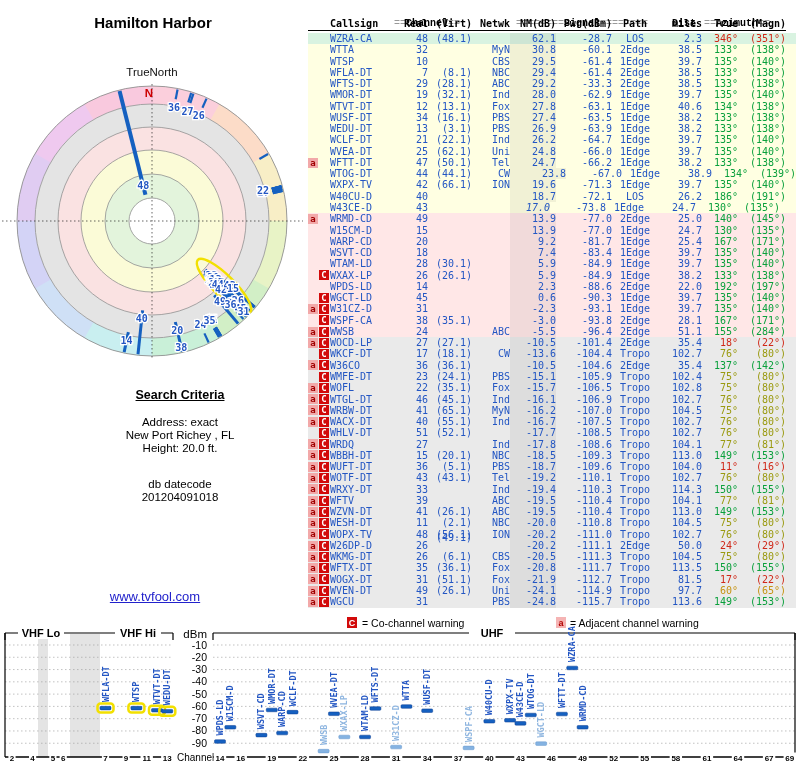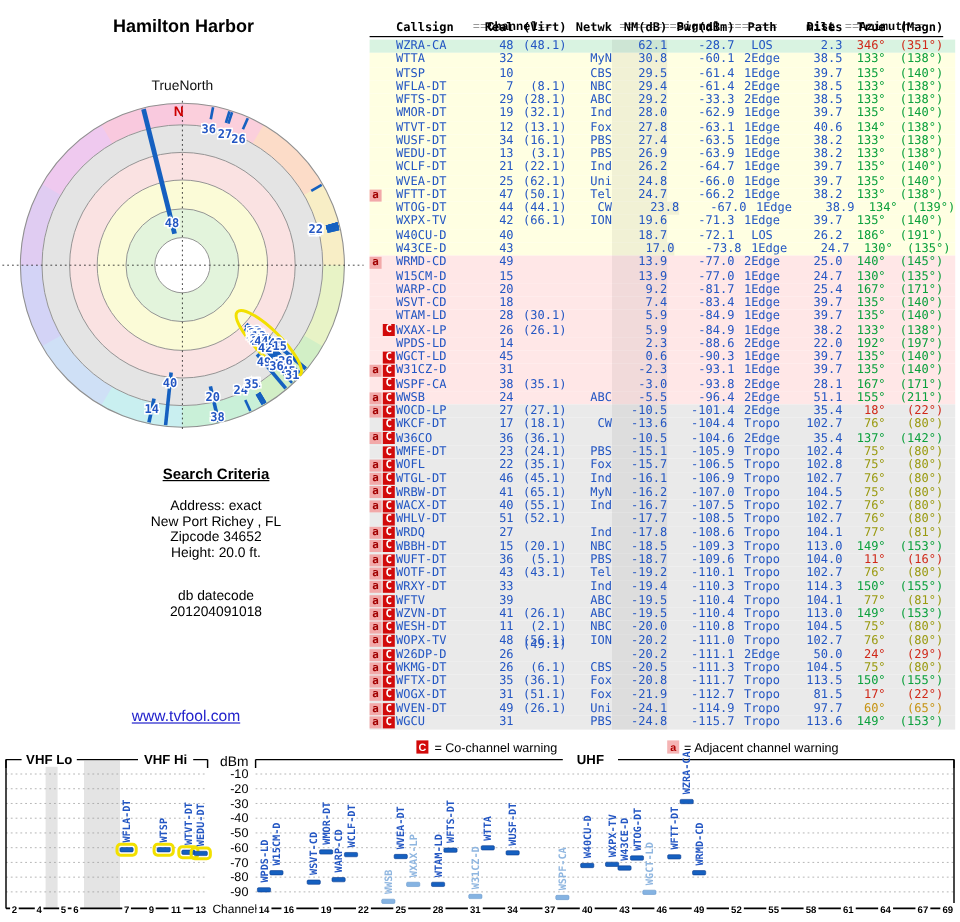--- a/index.html
+++ b/index.html
@@ -158,21 +158,20 @@
       <text x="149" y="97" text-anchor="middle" fill="#cc0000" font-size="11.5" font-weight="bold">N</text>
     </svg>
 
   <div class="abs" id="map-title">Hamilton Harbor</div>
   <div class="abs" id="truenorth">TrueNorth</div>
 
   <div class="abs" id="criteria">
     <div class="head">Search Criteria</div>
     <div class="ln">Address: exact</div>
     <div class="ln">New Port Richey , FL</div>
-    <div class="ln">Zipcode 34652</div>
     <div class="ln">Height: 20.0 ft.</div>
     <div class="db">db datecode</div>
     <div class="ln">201204091018</div>
   </div>
 
   <div class="abs" id="site-link">
     <a href="#">www.tvfool.com</a>
   </div>
 
   <div class="abs" id="tablewrap">
@@ -388,21 +387,21 @@
           <span class="c r" style="width: 44px;">26.2</span>
           <span class="c r az-green" style="width: 36px;">186°</span>
           <span class="c r az-green" style="width: 48px;">(191°)</span>
         </div>
         <div class="trow bg-yellow">
           <span class="mkwrap c"><span class="mkslot"></span><span class="mkslot"></span></span>
           <span class="c l" style="width: 72px;">W43CE-D</span>
           <span class="c r" style="width: 26px;">43</span>
           <span class="c r" style="width: 44px;"></span>
           <span class="c r" style="width: 38px;"></span>
-          <span class="c r nmcol" style="width: 52px;">17.0</span>
+          <span class="c r nmcol" style="width: 40px; font-style: italic;">17.0</span>
           <span class="c r" style="width: 56px;">-73.8</span>
           <span class="c ctr" style="width: 46px;">1Edge</span>
           <span class="c r" style="width: 44px;">24.7</span>
           <span class="c r az-green" style="width: 36px;">130°</span>
           <span class="c r az-green" style="width: 48px;">(135°)</span>
         </div>
         <div class="trow bg-pink">
           <span class="mkwrap c"><span class="mkslot mk-a">a</span><span class="mkslot"></span></span>
           <span class="c l" style="width: 72px;">WRMD-CD</span>
           <span class="c r" style="width: 26px;">49</span>
@@ -536,21 +535,21 @@
           <span class="mkwrap c"><span class="mkslot mk-a">a</span><span class="mkslot mk-c">C</span></span>
           <span class="c l" style="width: 72px;">WWSB</span>
           <span class="c r" style="width: 26px;">24</span>
           <span class="c r" style="width: 44px;"></span>
           <span class="c r" style="width: 38px;">ABC</span>
           <span class="c r nmcol" style="width: 46px;">-5.5</span>
           <span class="c r" style="width: 56px;">-96.4</span>
           <span class="c ctr" style="width: 46px;">2Edge</span>
           <span class="c r" style="width: 44px;">51.1</span>
           <span class="c r az-green" style="width: 36px;">155°</span>
-          <span class="c r az-green" style="width: 48px;">(211°)</span>
+          <span class="c r az-green" style="width: 48px;">(284°)</span>
         </div>
         <div class="trow bg-gray">
           <span class="mkwrap c"><span class="mkslot mk-a">a</span><span class="mkslot mk-c">C</span></span>
           <span class="c l" style="width: 72px;">WOCD-LP</span>
           <span class="c r" style="width: 26px;">27</span>
           <span class="c r" style="width: 44px;">(27.1)</span>
           <span class="c r" style="width: 38px;"></span>
           <span class="c r nmcol" style="width: 46px;">-10.5</span>
           <span class="c r" style="width: 56px;">-101.4</span>
           <span class="c ctr" style="width: 46px;">2Edge</span>

